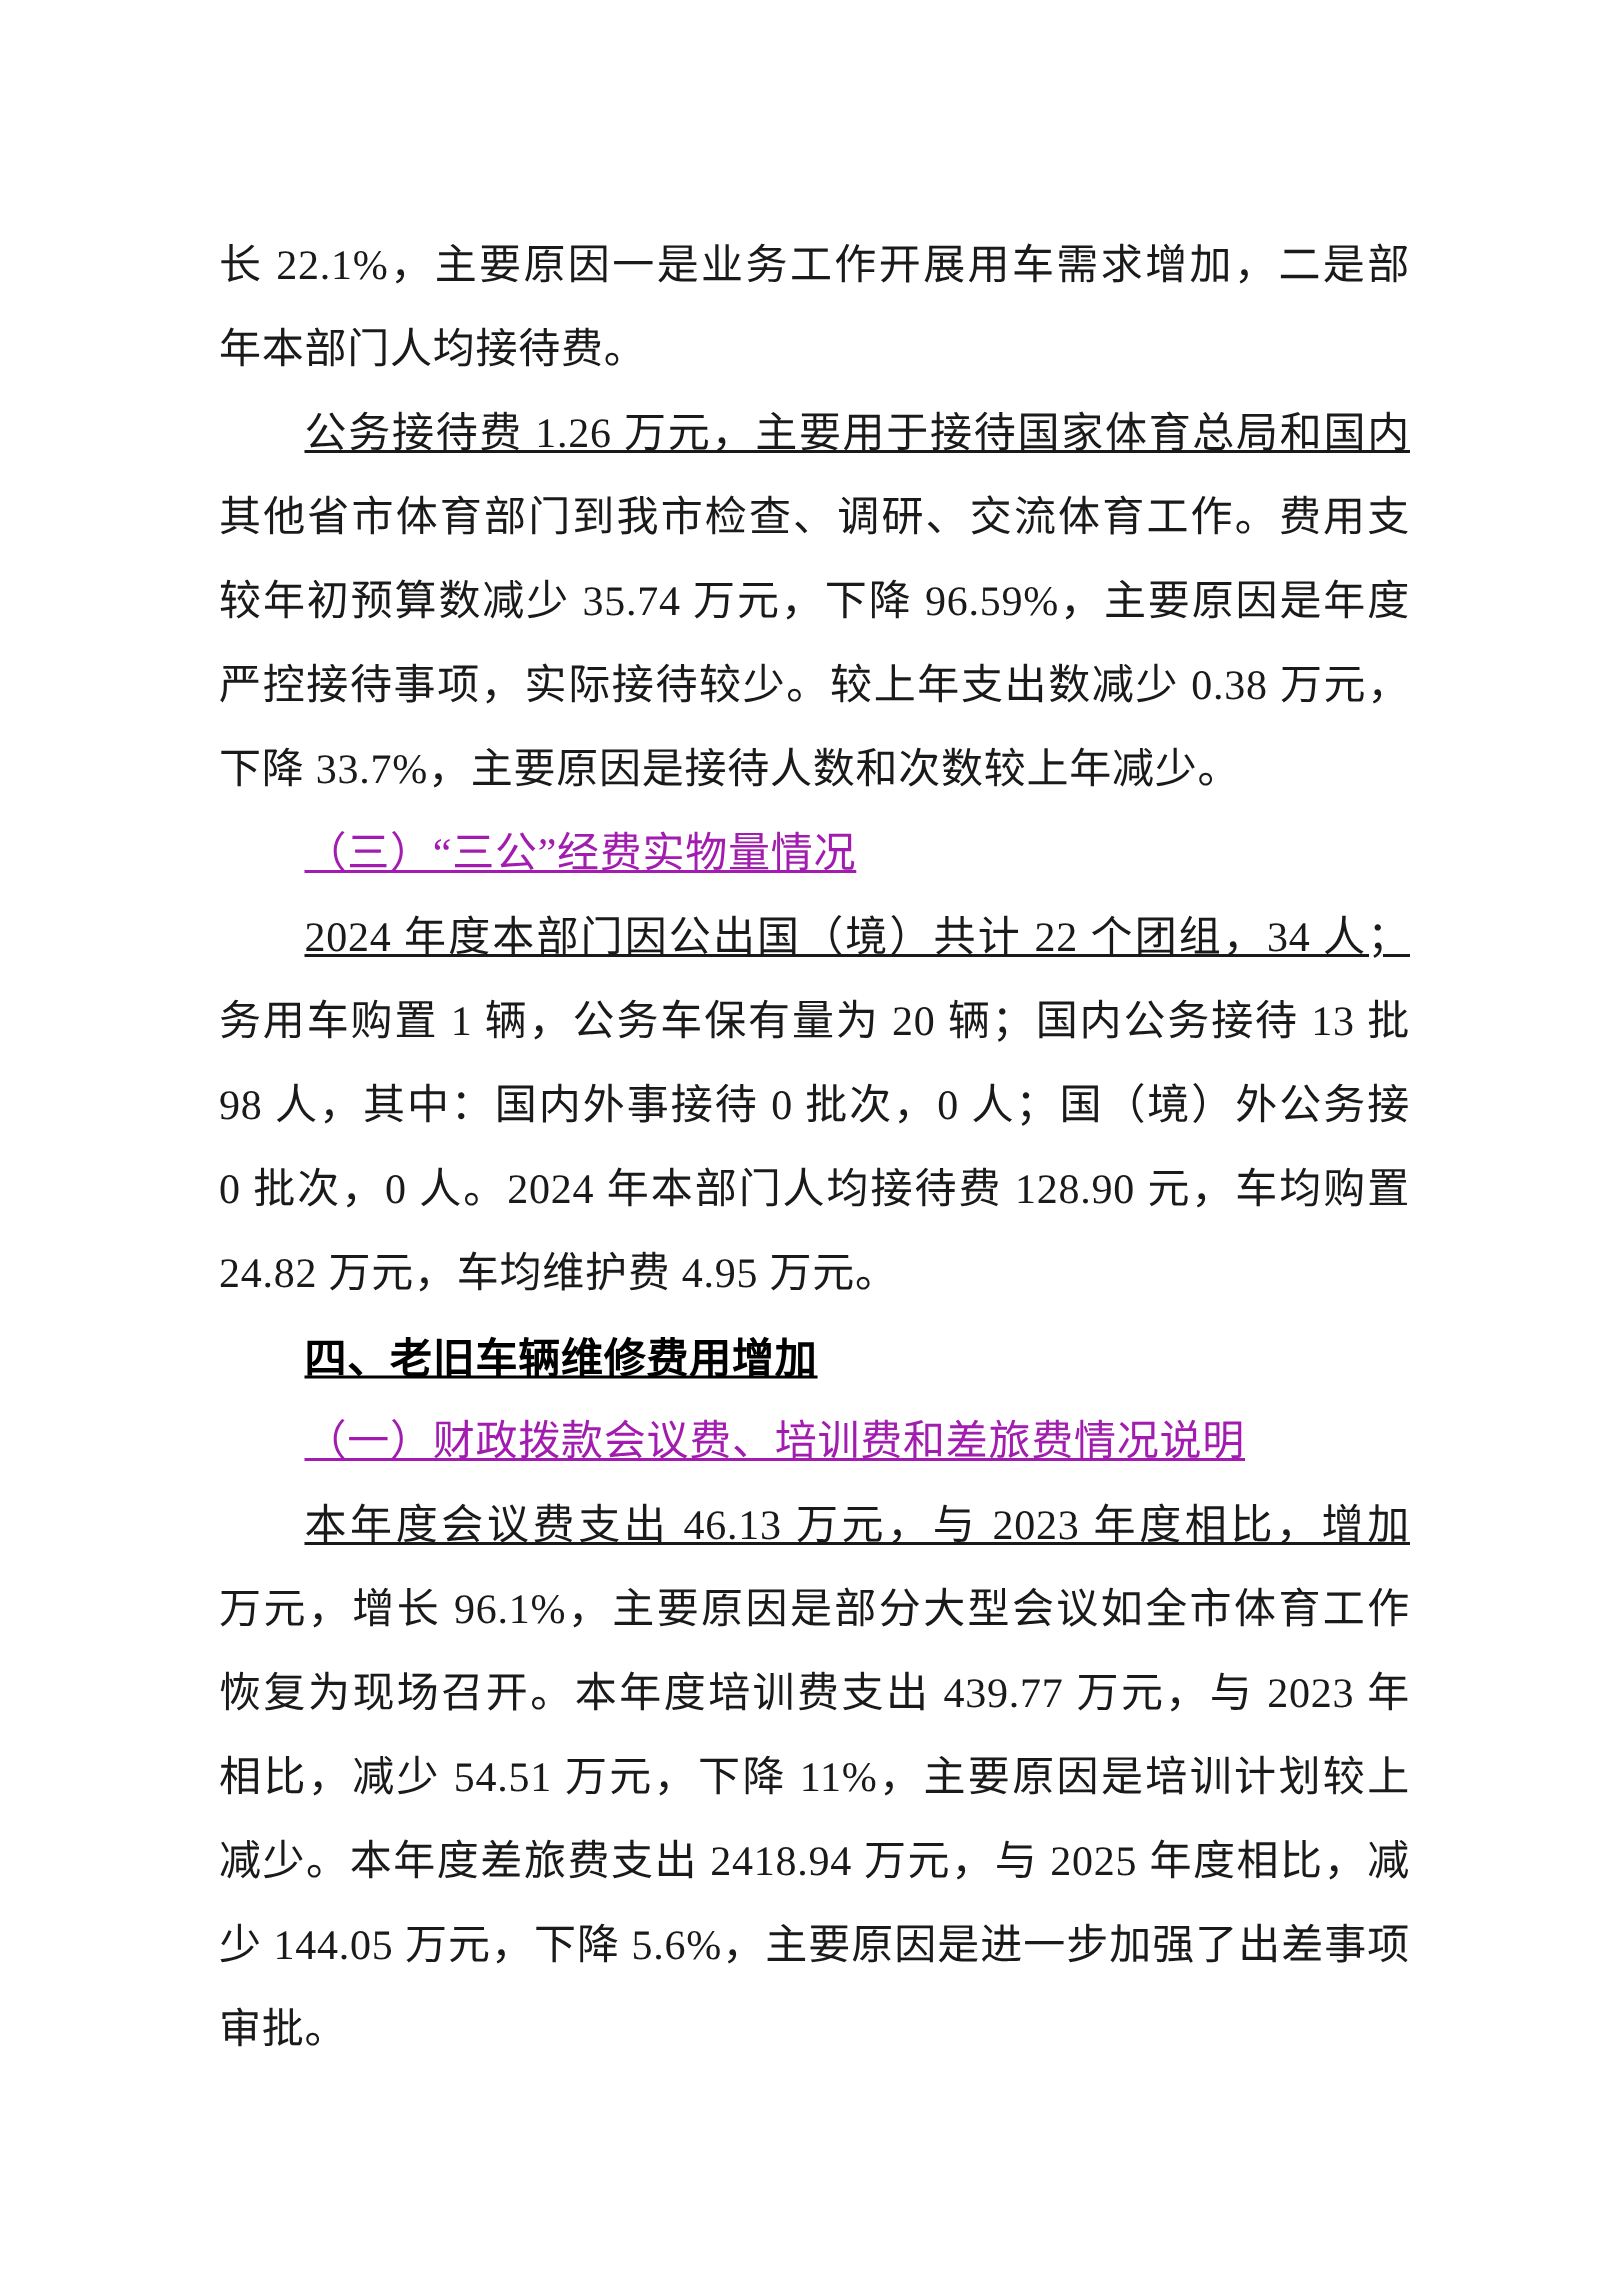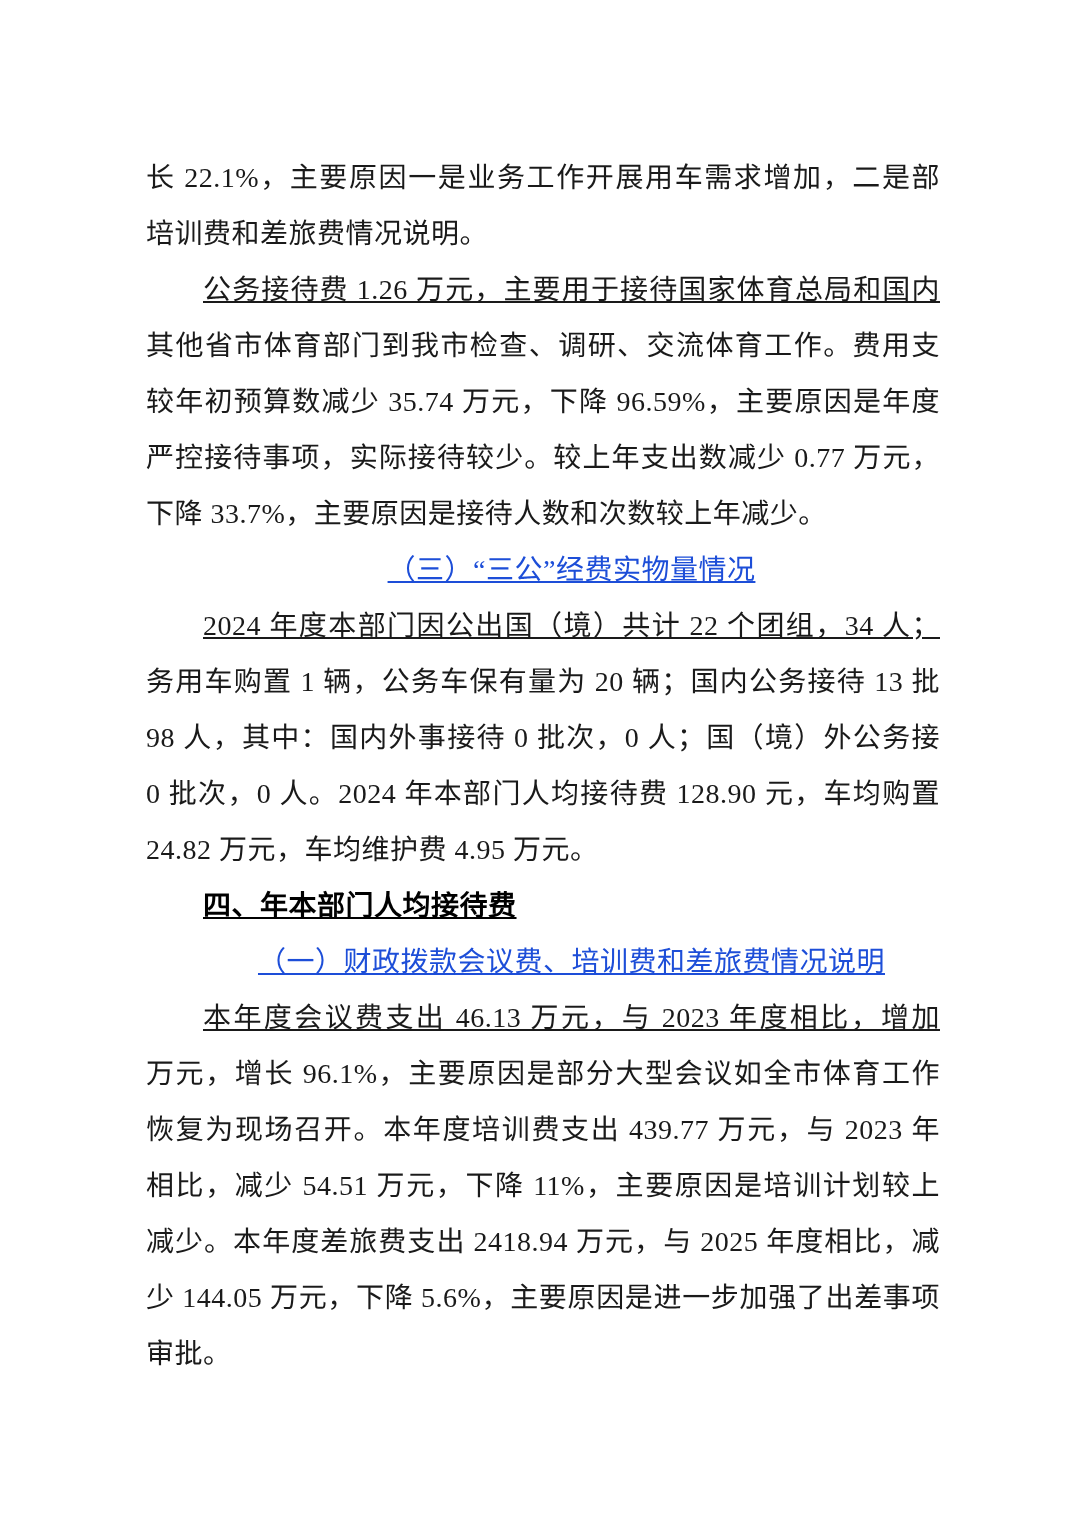--- a/index.html
+++ b/index.html
@@ -46,43 +46,42 @@
     text-decoration: underline;
   }
   
   .hei {
     font-family: "Liberation Sans", "DejaVu Sans", sans-serif;
     font-weight: bold;
     color: #000000;
   }
   
   .kai {
-    color: #1d4ed8;
-    text-align: center;
+    color: #a21caf;
   }
 </style>
 </head>
 <body>
 
 <div class="page">
   <div class="text-block">
     <div class="ln jf">长 22.1%，主要原因一是业务工作开展用车需求增加，二是部分</div>
-    <div class="ln">培训费和差旅费情况说明。</div>
+    <div class="ln">年本部门人均接待费。</div>
     <div class="ln jf indent">公务接待费 1.26 万元，主要用于接待国家体育总局和国内</div>
     <div class="ln jf">其他省市体育部门到我市检查、调研、交流体育工作。费用支出</div>
     <div class="ln jf">较年初预算数减少 35.74 万元，下降 96.59%，主要原因是年度中</div>
-    <div class="ln jf">严控接待事项，实际接待较少。较上年支出数减少 0.77 万元，</div>
+    <div class="ln jf">严控接待事项，实际接待较少。较上年支出数减少 0.38 万元，</div>
     <div class="ln">下降 33.7%，主要原因是接待人数和次数较上年减少。</div>
     <div class="ln kai indent">（三）“三公”经费实物量情况</div>
     <div class="ln jf indent">2024 年度本部门因公出国（境）共计 22 个团组，34 人；公</div>
     <div class="ln jf">务用车购置 1 辆，公务车保有量为 20 辆；国内公务接待 13 批次</div>
     <div class="ln jf">98 人，其中：国内外事接待 0 批次，0 人；国（境）外公务接待</div>
     <div class="ln jf">0 批次，0 人。2024 年本部门人均接待费 128.90 元，车均购置费</div>
     <div class="ln">24.82 万元，车均维护费 4.95 万元。</div>
-    <div class="ln hei indent">四、年本部门人均接待费</div>
+    <div class="ln hei indent">四、老旧车辆维修费用增加</div>
     <div class="ln kai indent">（一）财政拨款会议费、培训费和差旅费情况说明</div>
     <div class="ln jf indent">本年度会议费支出 46.13 万元，与 2023 年度相比，增加 22.60</div>
     <div class="ln jf">万元，增长 96.1%，主要原因是部分大型会议如全市体育工作会</div>
     <div class="ln jf">恢复为现场召开。本年度培训费支出 439.77 万元，与 2023 年度</div>
     <div class="ln jf">相比，减少 54.51 万元，下降 11%，主要原因是培训计划较上年</div>
     <div class="ln jf">减少。本年度差旅费支出 2418.94 万元，与 2025 年度相比，减</div>
     <div class="ln jf">少 144.05 万元，下降 5.6%，主要原因是进一步加强了出差事项</div>
     <div class="ln">审批。</div>
   </div>
 </div>

